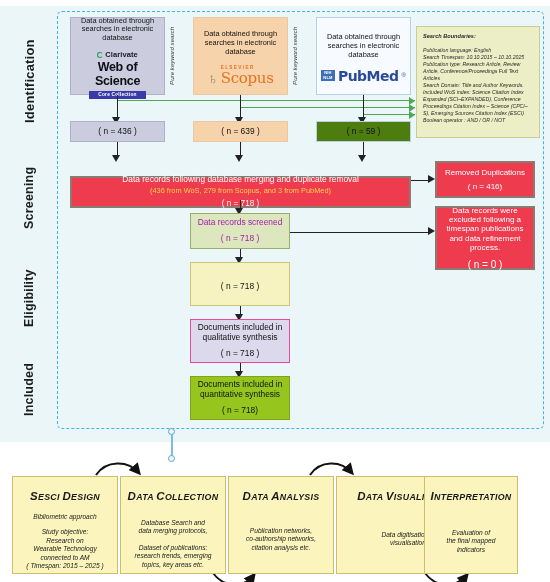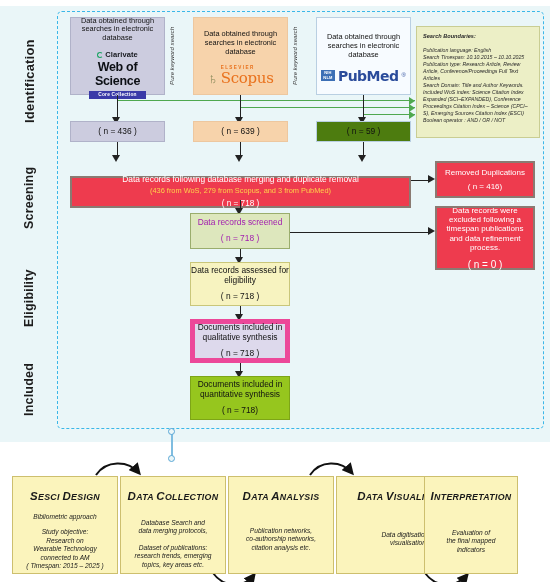--- a/index.html
+++ b/index.html
@@ -30,21 +30,21 @@
   .db-pubmed{background:#f7fbff;border:1px solid #b9cfe2;}
 
   .n-wos{background:#ccccdf;border:1px solid #b0b2c9;}
   .n-scopus{background:#f7d3ab;border:1px solid #edc79f;}
   .n-pubmed{background:#4d7c0f;border:1px solid #b9cfe2;text-align:right;}
 
   .red-box{background:#ee3b4e;border:2px solid #8a7a72;color:#ffffff;}
   .red-box .sub{color:#ffd24a;}
   .green-box{background:#dde7bd;border:1px solid #9aad6d;color:#a21caf;}
   .yel-box{background:#f7f3c0;border:1px solid #c9c67a;color:#111;}
-  .lav-box{background:#ddd9ec;border:5px solid #ec4899;color:#111;}
+  .lav-box{background:#ddd9ec;border:1px solid #ec4899;color:#111;}
   .lime-box{background:#96c61e;border:1px solid #7da517;color:#111;}
 
   .sb-box{position:absolute;background:#ecefc6;border:1px solid #c9cd93;
       box-sizing:border-box;padding:6px 5px 4px 6px;
       font-style:italic;color:#2b2b2b;line-height:1.33;}
   .sb-title{font-weight:bold;margin-bottom:7px;}
 
   .vlabel{position:absolute;writing-mode:vertical-rl;transform:rotate(180deg);
       font-style:italic;color:#3a3a3a;text-align:center;}
 
@@ -205,21 +205,20 @@
 
   <div class="box red-box" style="left:435px;top:206px;width:100px;height:64px;padding:0 4px;">
     <div style="font-size:8px;">Data records were excluded following a timespan publications and data refinement process.</div>
     <div style="font-size:10px;margin-top:6px;">( n = 0 )</div>
   </div>
 
   <div class="vline" style="left:239.5px;top:249px;height:10px;"></div>
   <div class="arrow-d" style="left:235px;top:257px;"></div>
 
   <div class="box yel-box" style="left:190px;top:262px;width:100px;height:44px;">
-    <div style="font-size:8.4px;">Data records assessed for eligibility</div>
     <div style="font-size:8.4px;margin-top:6px;">( n = 718 )</div>
   </div>
 
   <div class="vline" style="left:239.5px;top:306px;height:10px;"></div>
   <div class="arrow-d" style="left:235px;top:314px;"></div>
 
   <div class="box lav-box" style="left:190px;top:319px;width:100px;height:44px;">
     <div style="font-size:8.4px;">Documents included in qualitative synthesis</div>
     <div style="font-size:8.4px;margin-top:6px;">( n = 718 )</div>
   </div>

